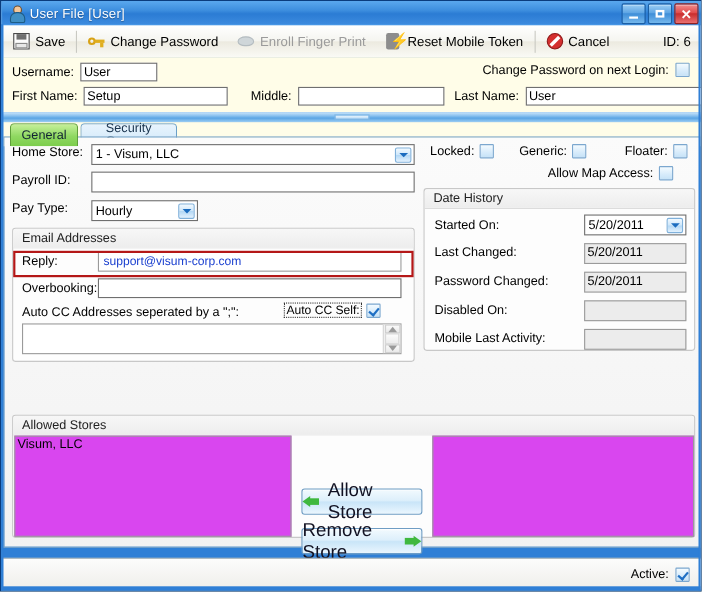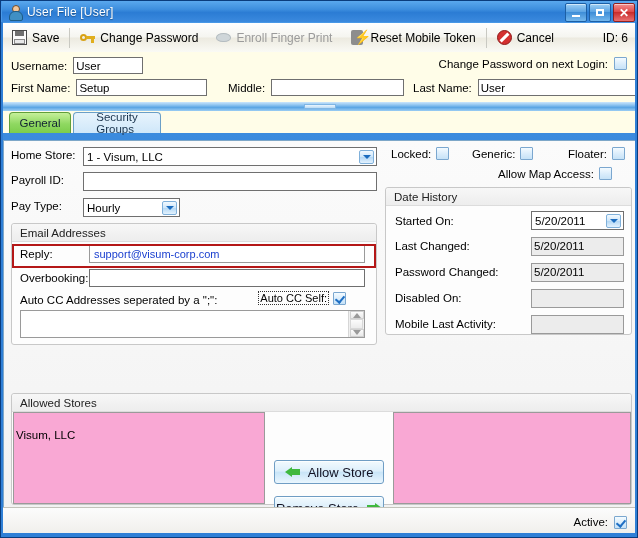--- a/index.html
+++ b/index.html
@@ -123,21 +123,21 @@
     color:#19334d;
   }
   .tab.active{
     background:linear-gradient(180deg,#c6f09a 0%,#8fd861 55%,#7ccd4c 100%);
     border-color:#5f9f3a;color:#123;
     z-index:3;
   }
 
   
   .tabpage{
-    position:absolute;left:2px;top:139px;width:634px;height:374px;
+    position:absolute;left:2px;top:123px;width:634px;height:374px;
     background:linear-gradient(180deg,#fbfbfb 0%,#f2f2f2 100%);
     border:1px solid #7ea7c8;border-top:1px solid #7ea7c8;box-sizing:border-box;
   }
 
   
   .group{position:absolute;border:1px solid #c8c8c8;border-radius:3px;background:#fdfdfd;box-sizing:border-box;}
   .group-hdr{
     position:absolute;left:0;top:0;right:0;height:17px;
     background:linear-gradient(180deg,#f7f7f7,#ededed);
     border-bottom:1px solid #dcdcdc;border-radius:3px 3px 0 0;
@@ -176,29 +176,29 @@
     background:#f0f0f0;border-left:1px solid #d6d6d6;box-sizing:border-box;
     display:flex;flex-direction:column;justify-content:space-between;align-items:center;
   }
   .sbtn{width:14px;height:13px;display:flex;align-items:center;justify-content:center;
         background:linear-gradient(180deg,#fbfbfb,#e9e9e9);border:1px solid #d0d0d0;box-sizing:border-box;}
   .sbtn .up{border-left:4px solid transparent;border-right:4px solid transparent;border-bottom:5px solid #9a9a9a;}
   .sbtn .dn{border-left:4px solid transparent;border-right:4px solid transparent;border-top:5px solid #9a9a9a;}
   .sthumb{width:13px;height:16px;background:linear-gradient(180deg,#fcfcfc,#ececec);border:1px solid #d8d8d8;box-sizing:border-box;}
 
   
-  .listbox{position:absolute;border:1px solid #9a9a9a;background:#f9a8d4;box-sizing:border-box;
-           font-size:11.5px;padding:16px 2px;overflow:hidden;}
+  .listbox{position:absolute;border:1px solid #9a9a9a;background:#d946ef;box-sizing:border-box;
+           font-size:11.5px;padding:1px 2px;overflow:hidden;}
 
   
   .abtn{
     position:absolute;height:24px;box-sizing:border-box;
     border:1px solid #6f9dc4;border-radius:3px;
     background:linear-gradient(180deg,#f2fafe 0%,#ddeffb 45%,#c9e5f8 52%,#eaf6fe 100%);
-    display:flex;align-items:center;justify-content:center;gap:7px;font-size:13px;color:#112;
+    display:flex;align-items:center;justify-content:center;gap:7px;font-size:17px;color:#112;
     box-shadow:inset 0 1px 0 rgba(255,255,255,.8);
   }
   .arrow-l,.arrow-r{width:16px;height:13px;position:relative;flex:0 0 auto;}
   .arrow-l::before{
     content:"";position:absolute;left:0;top:1px;border-top:5.5px solid transparent;border-bottom:5.5px solid transparent;border-right:7px solid #3fb83f;
   }
   .arrow-l::after{content:"";position:absolute;left:6px;top:3.5px;width:9px;height:6px;background:#3fb83f;}
   .arrow-r::before{
     content:"";position:absolute;right:0;top:1px;border-top:5.5px solid transparent;border-bottom:5.5px solid transparent;border-left:7px solid #3fb83f;
   }

